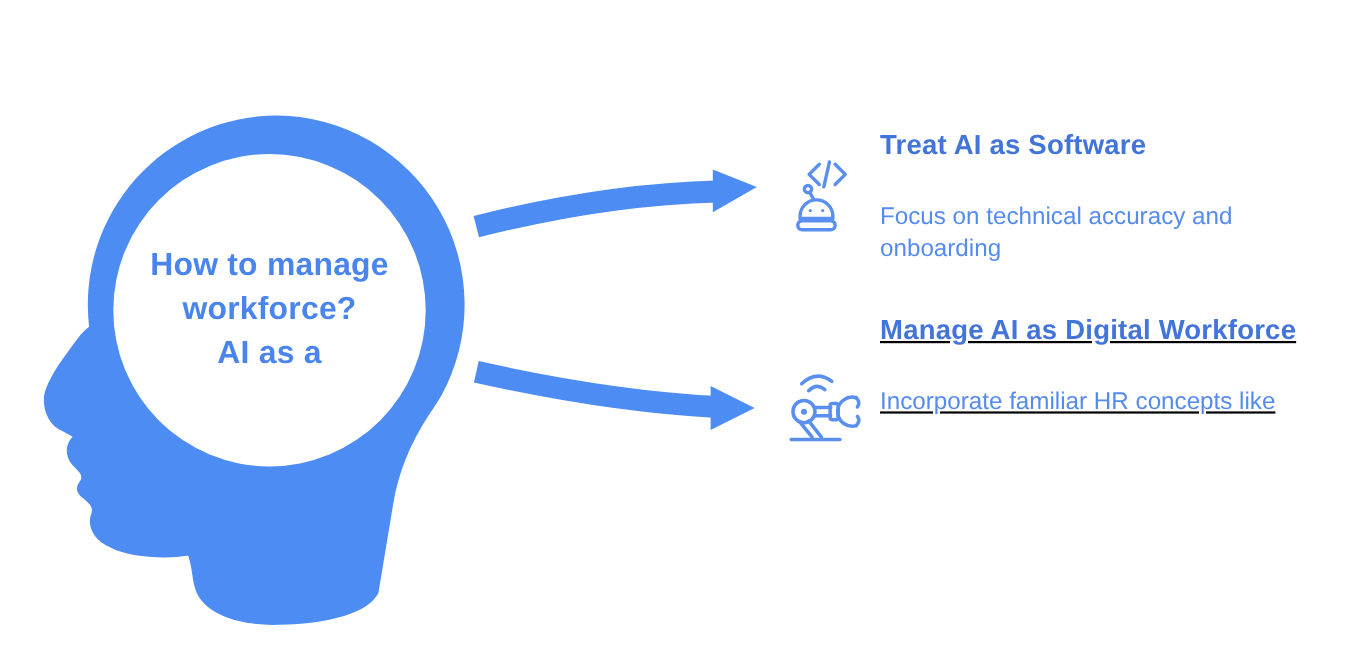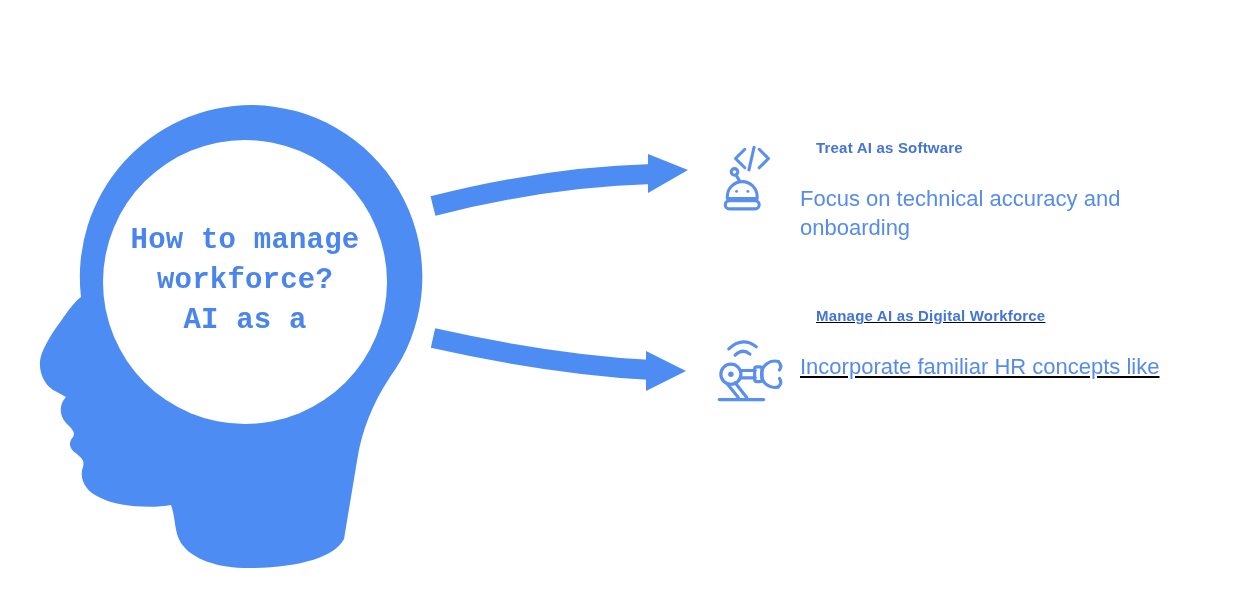--- a/index.html
+++ b/index.html
@@ -27,38 +27,37 @@
     position: absolute;
     left: 103px;
     top: 221px;
     width: 284px;
     text-align: center;
     font-size: 29px;
     font-weight: bold;
     line-height: 40px;
     color: #4a85ee;
     letter-spacing: 0.2px;
-    font-family: Liberation Mono, monospace;
   }
   .item {
     position: absolute;
     left: 800px;
   }
   .item-1 { top: 117px; }
   .item-2 { top: 285px; text-decoration: underline; }
   .item h2 {
-    margin: 16px;
-    font-size: 15px;
+    margin: 0;
+    font-size: 25px;
     font-weight: bold;
     line-height: 30px;
     color: #4274d9;
     letter-spacing: 0.2px;
   }
   .item .desc {
-    margin-top: 21px;
+    margin-top: 35px;
     font-size: 22px;
     font-weight: normal;
     line-height: 29px;
     color: #568bee;
   }
   .icon {
     position: absolute;
     display: block;
   }
   .icon-1 { left: 720px; top: 139px; }

